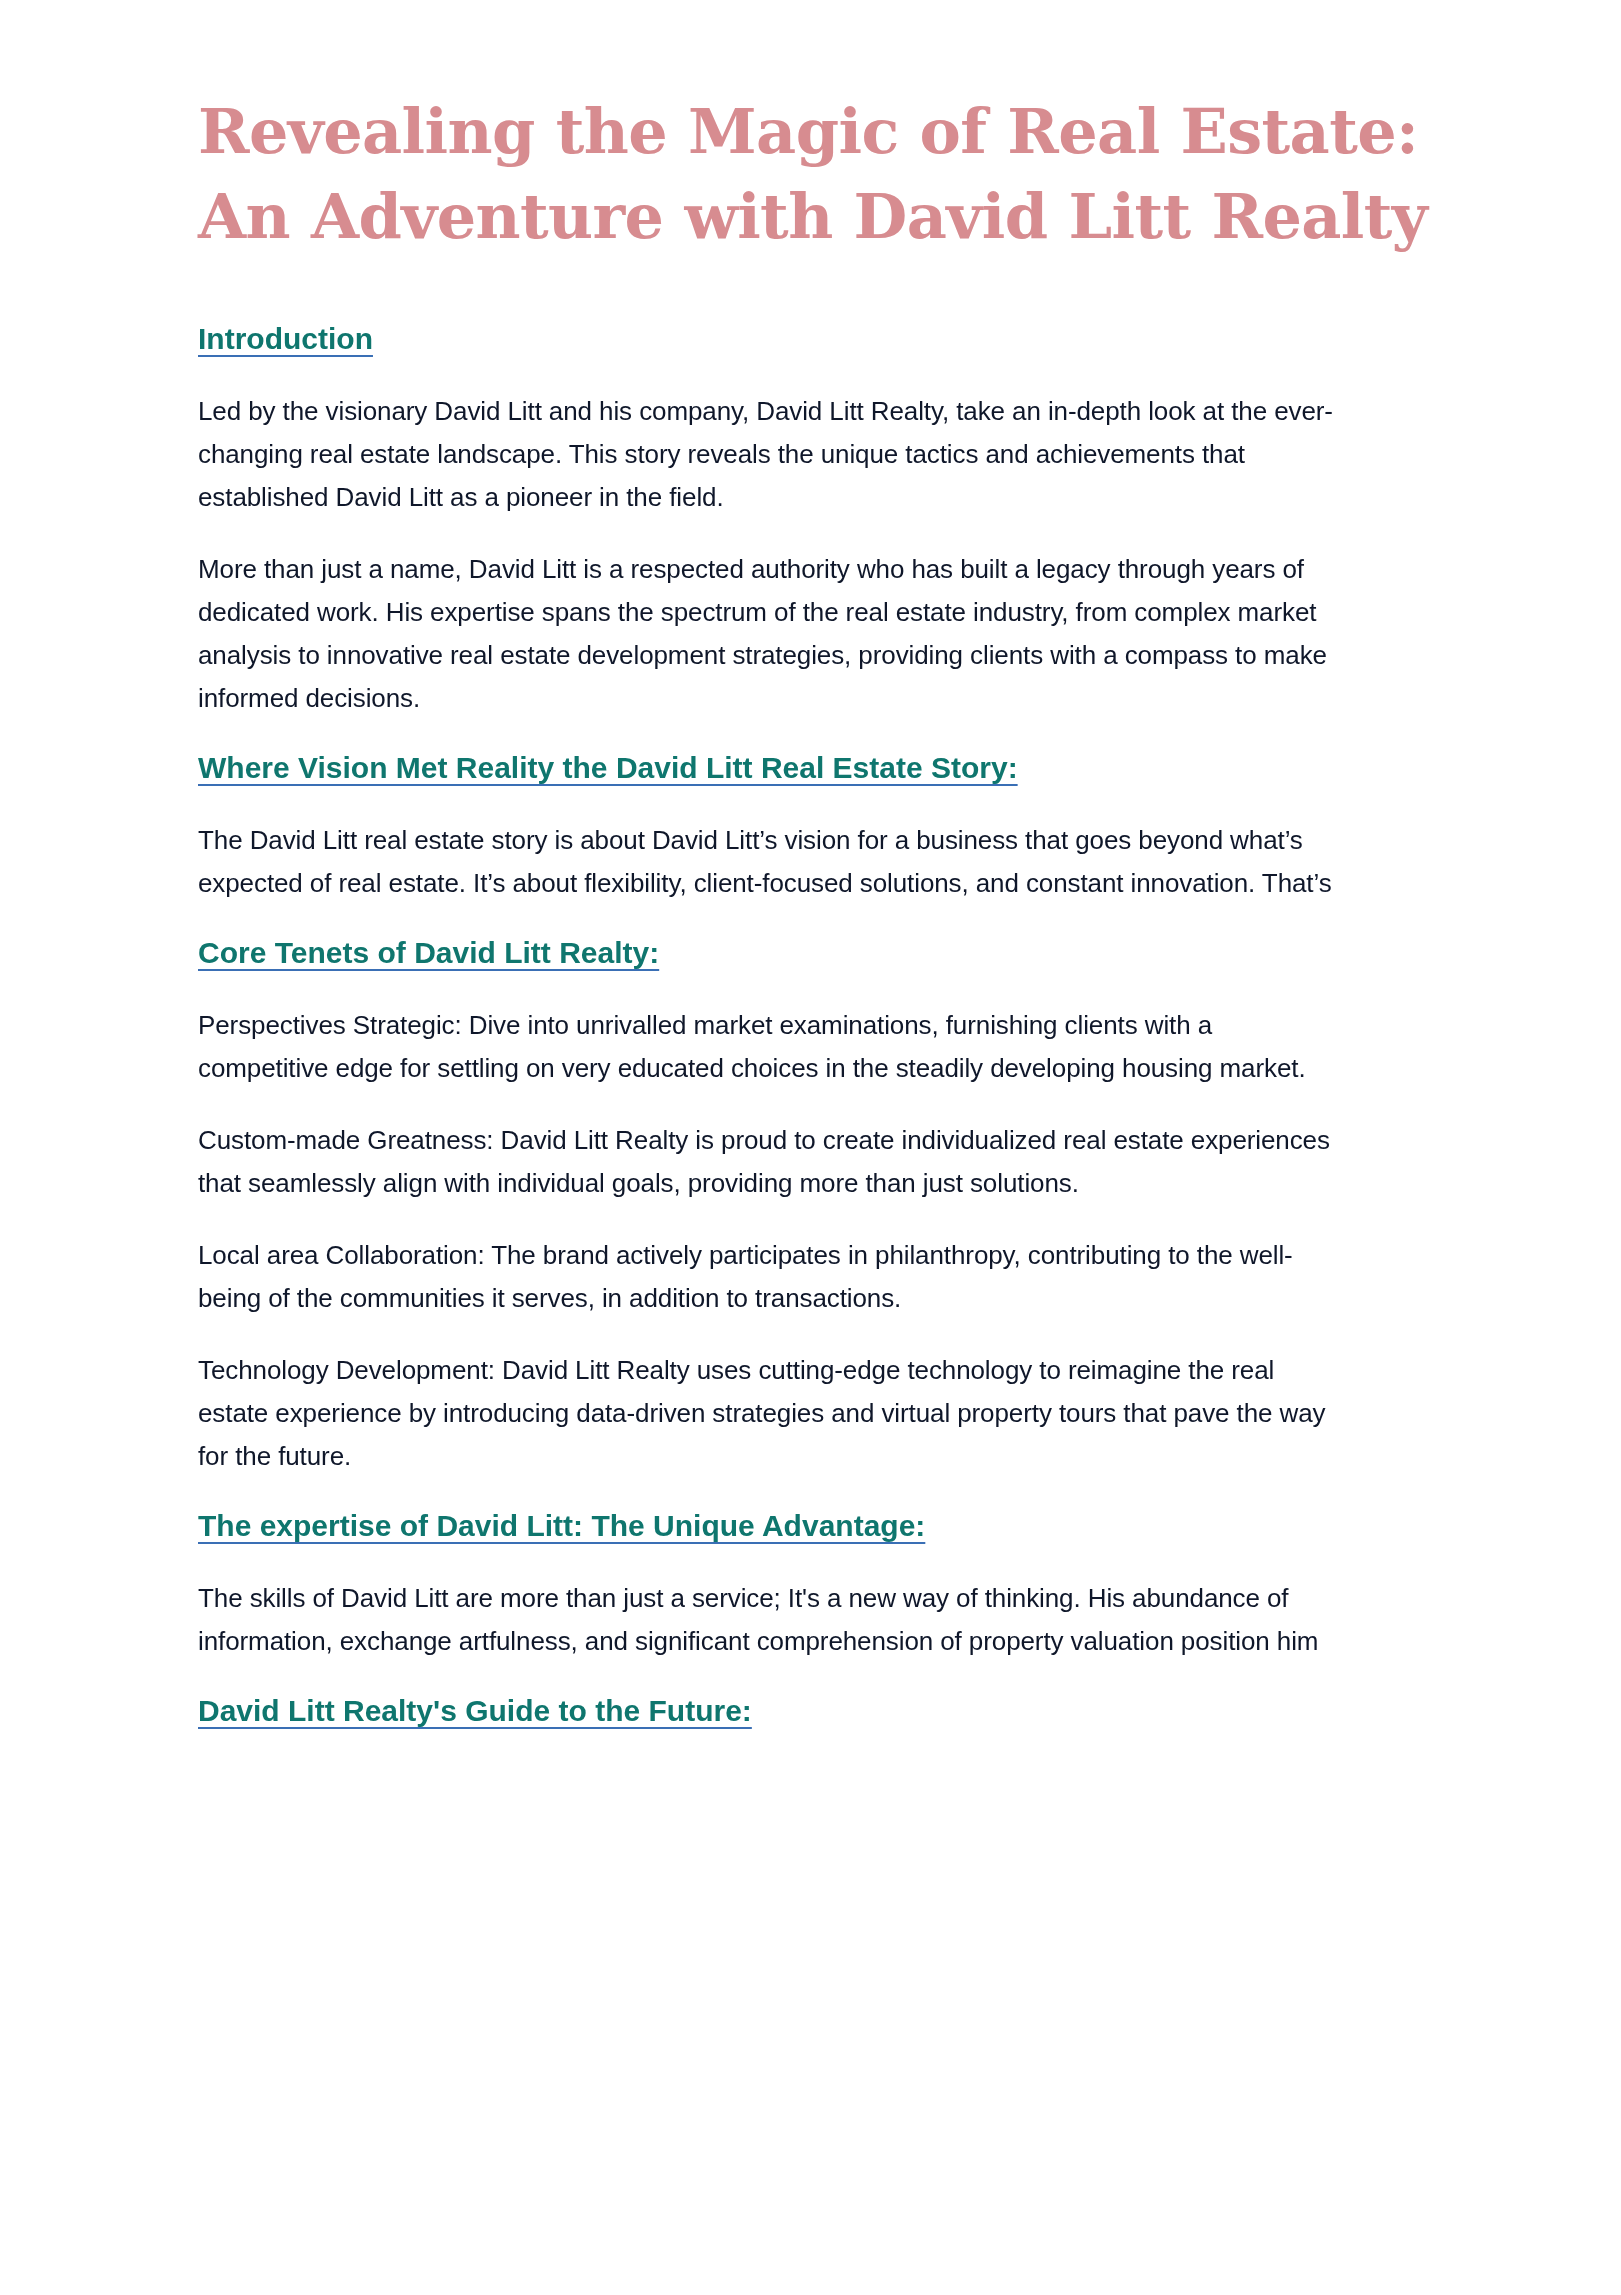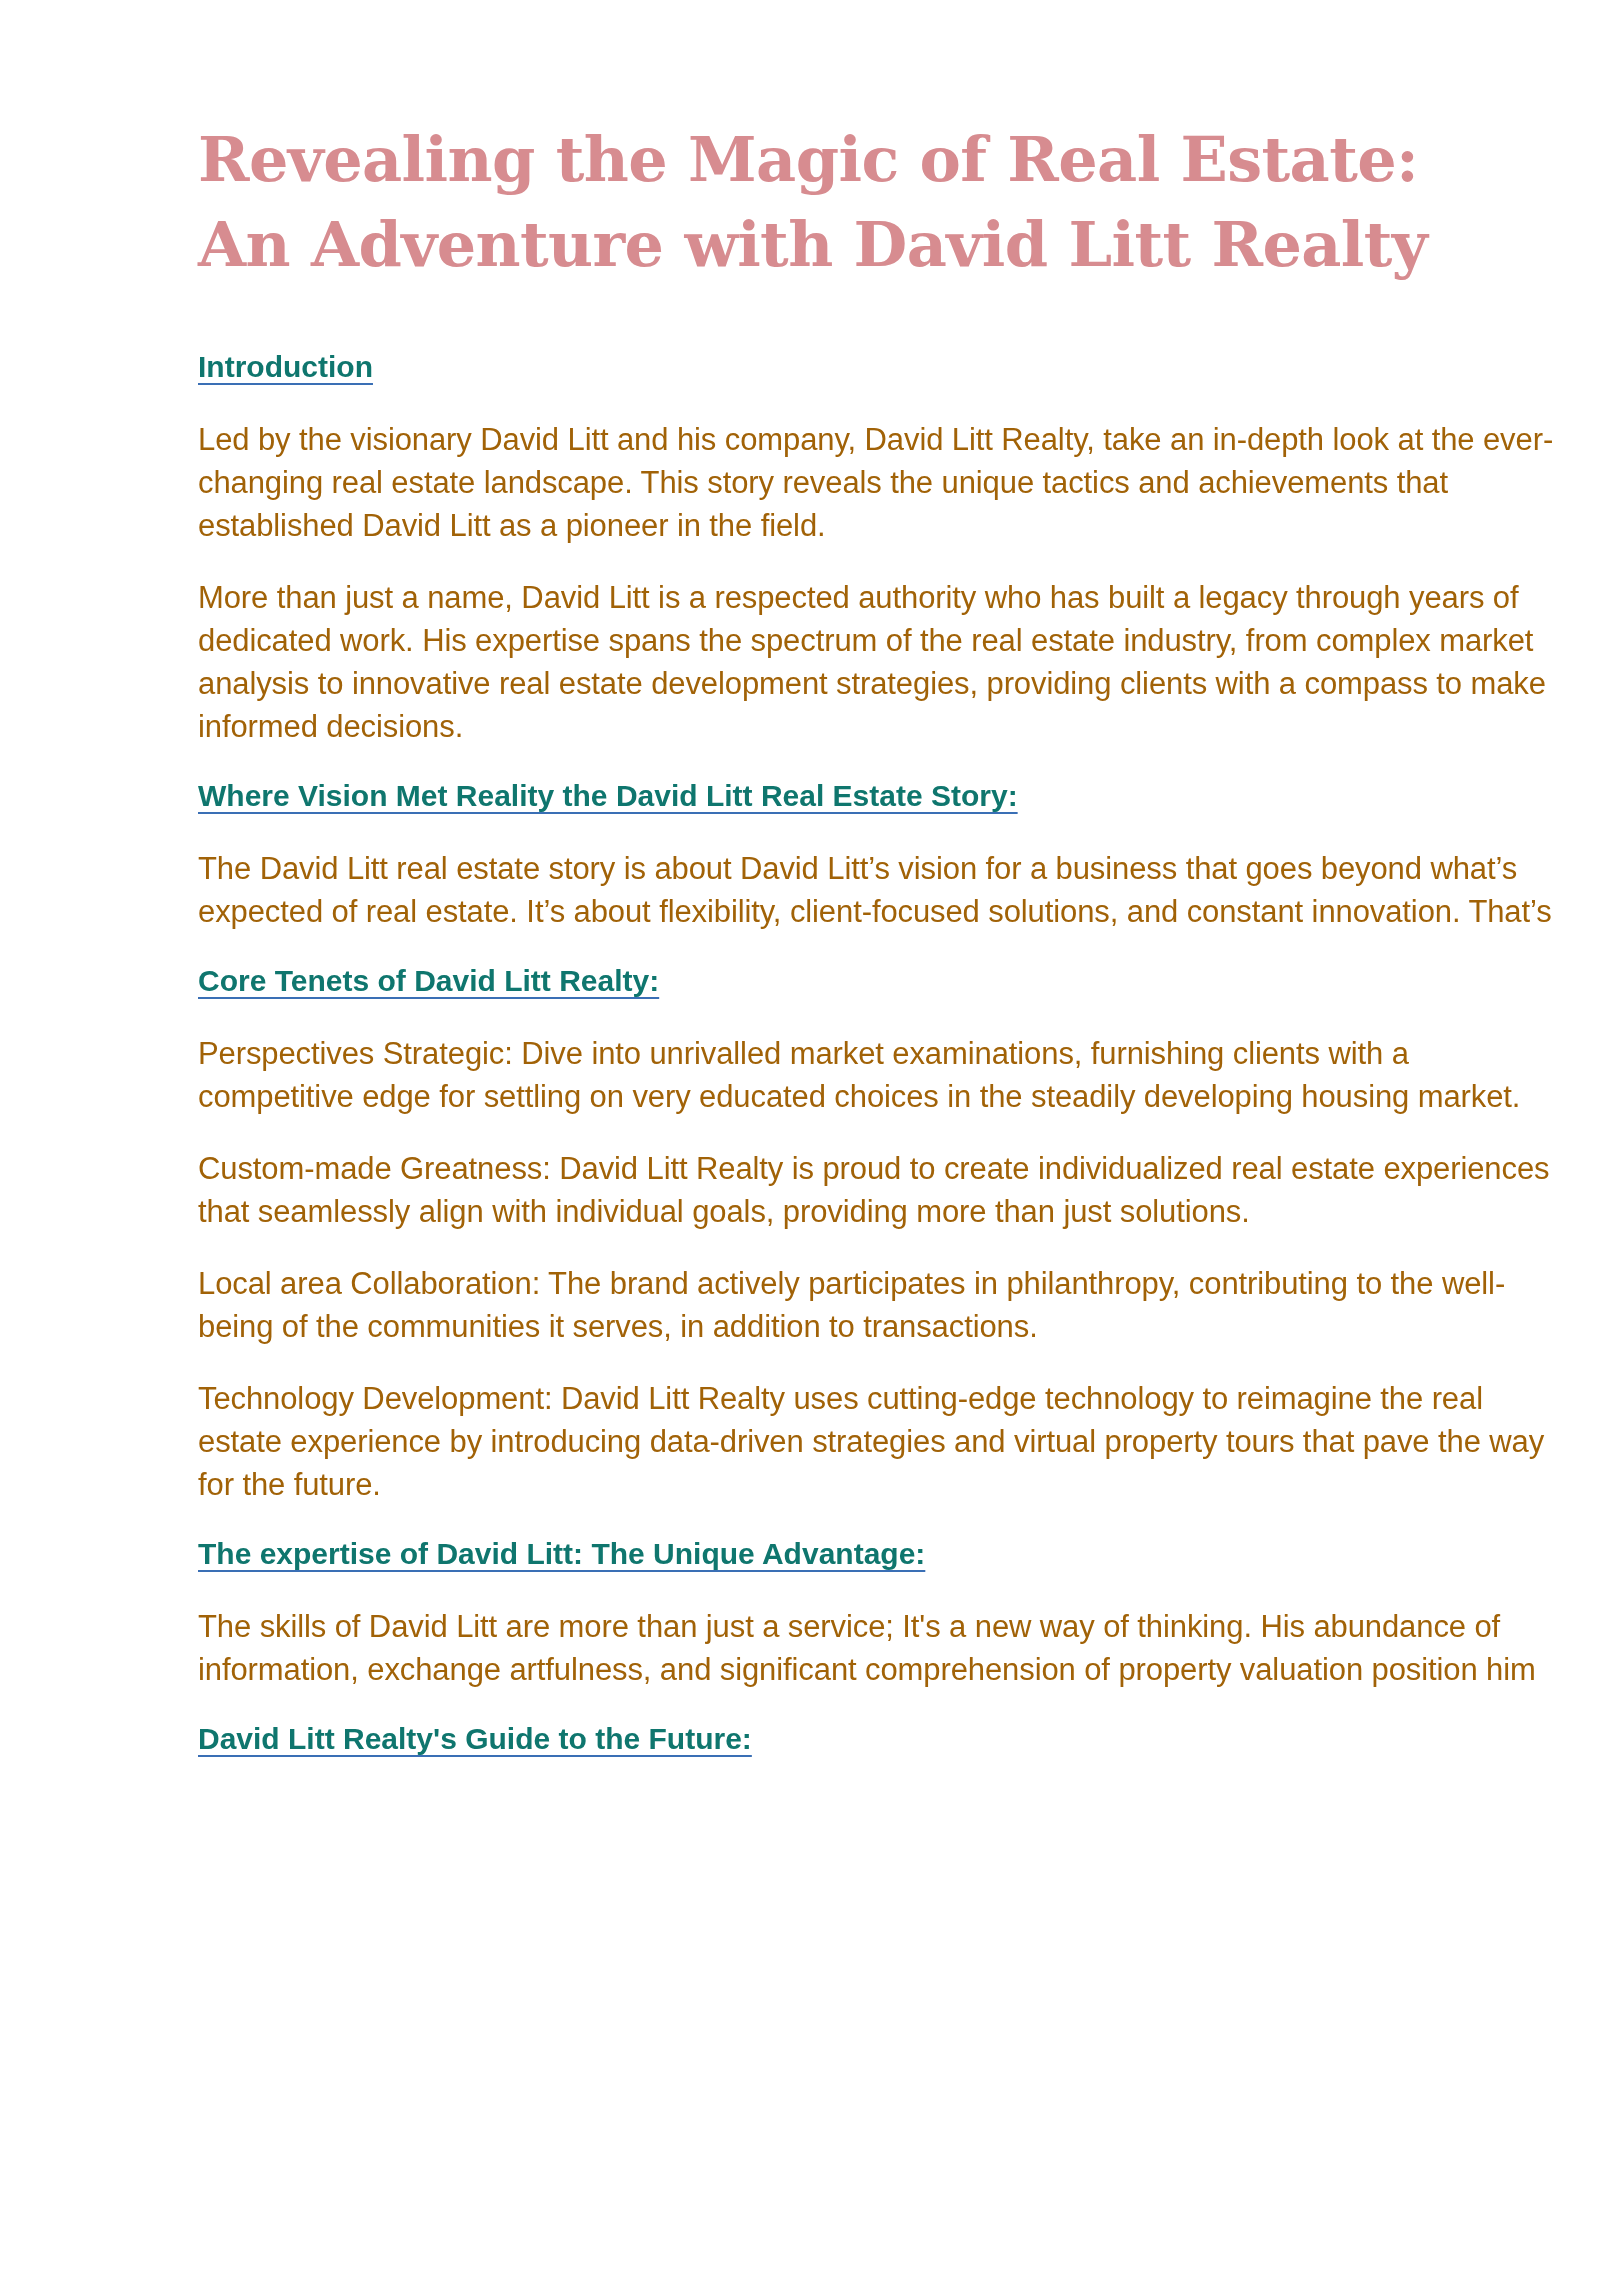--- a/index.html
+++ b/index.html
@@ -2,21 +2,21 @@
 <html style="font-size:10px"><head>
 <meta charset="utf-8">
 <style>
   html, body { margin: 0; padding: 0; background: #ffffff; }
   .page {
     position: relative;
     width: 1602px;
     height: 2295px;
     background: #ffffff;
     box-sizing: border-box;
-    padding: 117px 190px 0 198px;
+    padding: 89px 190px 0 198px;
     font-family: "Liberation Sans", sans-serif;
     color: #1f1f1f;
     overflow: hidden;
   }
   .doc-title {
     font-family: "DejaVu Serif", "Liberation Serif", serif;
     font-weight: bold;
     font-size: 62px;
     line-height: 85px;
     letter-spacing: -0.6px;
@@ -31,25 +31,25 @@
     line-height: 37px;
     color: #0f766e;
     text-decoration: underline;
     text-decoration-thickness: 1.9px;
     text-underline-offset: 6.3px;
     text-decoration-color: #3a6fb5;
     margin: 0 0 33px 0;
     width: fit-content;
   }
   .para {
-    font-size: 31px;
+    font-size: 26px;
     line-height: 43px;
     letter-spacing: -0.1px;
     margin: 0 0 29px 0;
-    color: #a16207;
+    color: #0f172a;
   }
   .para .ln { display: block; white-space: nowrap; }
   .para .lead { font-weight: normal; }
 </style>
 </head>
 <body>
 
 <div class="page">
 
   <h1 class="doc-title">

